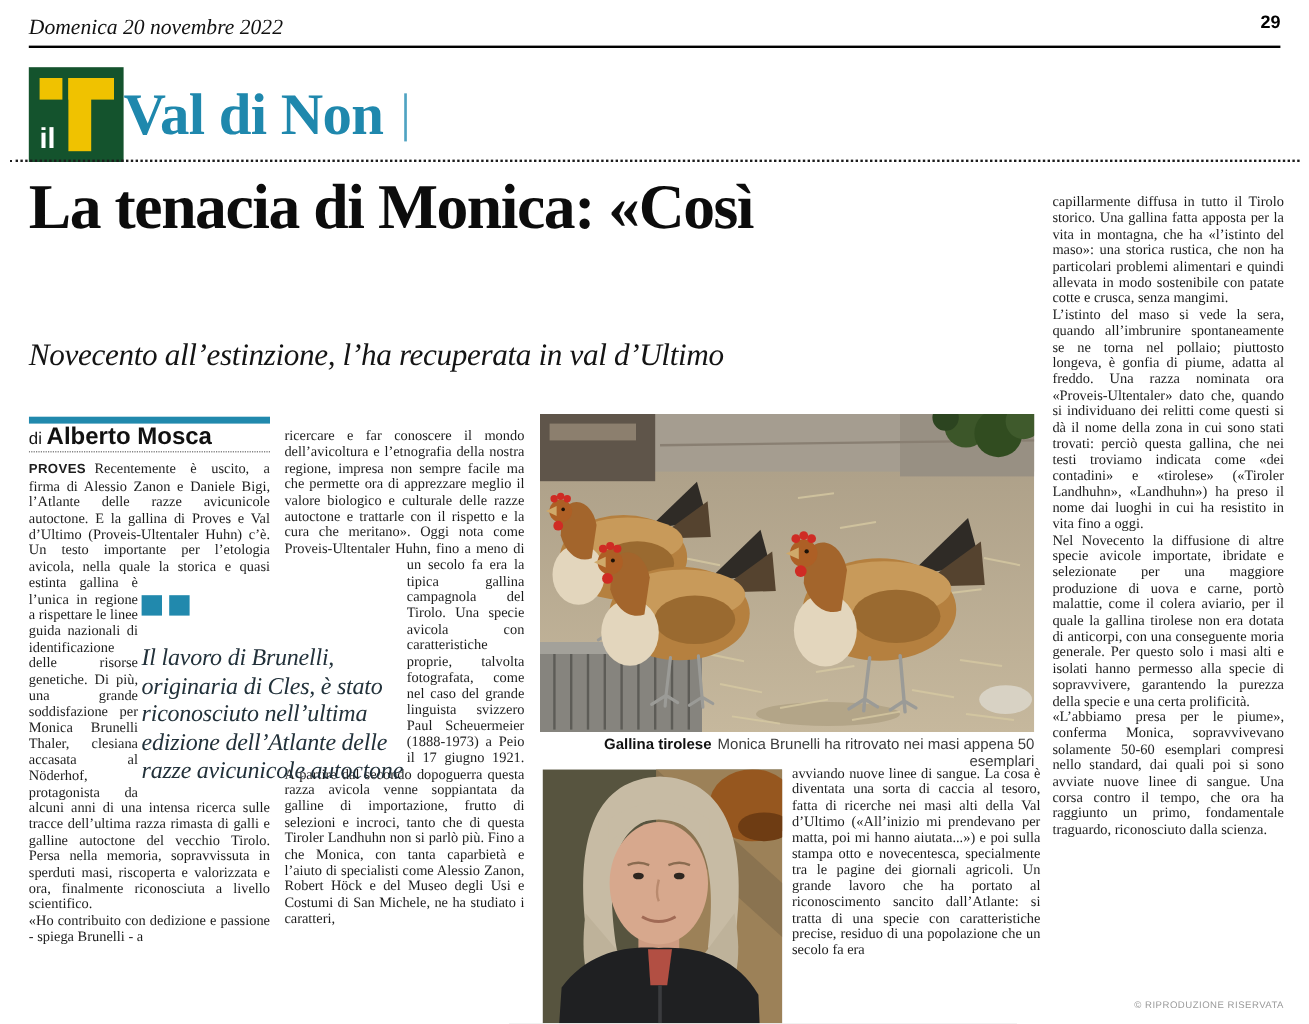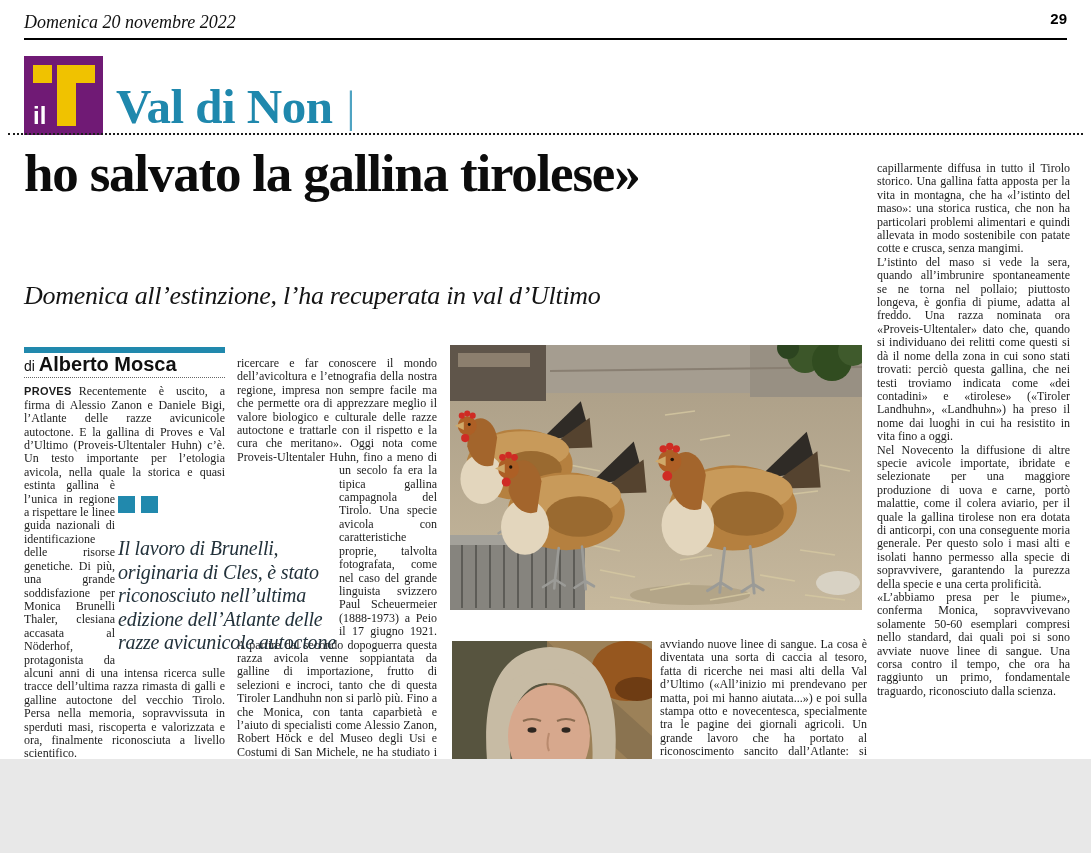--- a/index.html
+++ b/index.html
@@ -1,34 +1,34 @@
 <!DOCTYPE html>
 <html lang="it"><head>
 <meta charset="utf-8">
 <style>
   html,body{margin:0;padding:0;background:#e8e8e8;}
-  .page{position:relative;width:1091px;height:759px;background:#ffffff;overflow:hidden;
+  .page{position:relative;width:1091px;height:853px;background:#ffffff;overflow:hidden;
         font-family:"Liberation Serif",serif;color:#1b1b1b;}
 
   
   .date-row{position:absolute;left:24px;right:24px;top:8px;height:28px;}
   .date{position:absolute;left:0;top:4px;font-style:italic;font-size:18px;color:#111;}
   .pageno{position:absolute;right:0;top:2px;font-family:"Liberation Sans",sans-serif;
           font-weight:bold;font-size:15px;color:#000;}
   .rule-top{position:absolute;left:24px;right:24px;top:38px;border-top:2.5px solid #000;}
 
   
-  .logo{position:absolute;left:24px;top:56px;width:79px;height:79px;background:#701a75;}
+  .logo{position:absolute;left:24px;top:56px;width:79px;height:79px;background:#14532d;}
   .logo .y{position:absolute;background:#f0c200;}
   .logo .y1{left:9px;top:9px;width:19px;height:18px;}
   .logo .y2{left:33px;top:9px;width:38px;height:18px;}
   .logo .y3{left:33px;top:9px;width:19px;height:61px;}
   .logo .il{position:absolute;left:9px;bottom:7px;font-family:"Liberation Sans",sans-serif;
             font-weight:bold;font-size:24px;color:#ffffff;line-height:1;}
-  .section-title{position:absolute;left:116px;top:56px;height:79px;display:flex;align-items:flex-end;
+  .section-title{position:absolute;left:103px;top:56px;height:79px;display:flex;align-items:center;
             font-weight:bold;font-size:49px;letter-spacing:-0.5px;color:#1f88ad;white-space:nowrap;}
   .section-title .divider{font-weight:400;color:#4fa3c2;padding:0 14px;font-size:44px;transform:translateY(-2px);}
   .dotted-rule{position:absolute;left:8px;right:8px;top:133px;border-top:2px dotted #1c1c1c;}
 
   
   .headline{position:absolute;left:24px;top:142px;width:848px;font-weight:bold;
             font-size:53px;line-height:62px;letter-spacing:-1.2px;color:#0c0c0c;}
   .subhead{position:absolute;left:24px;top:281px;width:848px;font-style:italic;
            font-size:26px;color:#141414;letter-spacing:-0.3px;}
 
@@ -85,23 +85,23 @@
     <div class="y y3"></div>
     <div class="il">il</div>
   </div>
   <div class="section-title">
     <span>Val di Non</span>
     <span class="divider">|</span>
   </div>
   <div class="dotted-rule"></div>
 
   <div class="headline">
-    <div>ho salvato la gallina tirolese»</div>
-  </div>
-  <div class="subhead">Domenica all’estinzione, l’ha recuperata in val d’Ultimo</div>
+    <div>La tenacia di Monica: «Così</div>
+  </div>
+  <div class="subhead">Novecento all’estinzione, l’ha recuperata in val d’Ultimo</div>
 
   <div class="col col1 bodytext">
     <div class="accent-bar"></div>
     <div class="byline"><span>di </span><b>Alberto Mosca</b></div>
     <div class="byline-rule"></div>
     <div><b class="dateline">PROVES</b><span>Recentemente è uscito, a firma di Alessio Zanon e Daniele Bigi, l’Atlante delle razze avicunicole autoctone. E la gallina di Proves e Val d’Ultimo (Proveis-Ultentaler Huhn) c’è. Un testo importante per l’etologia avicola, nella quale la storica e </span><span class="cut-r"></span><span>quasi estinta gallina è l’unica in regione a rispettare le linee guida nazionali di identificazione delle risorse genetiche. Di più, una grande soddisfazione </span><span>per Monica Brunelli Thaler, clesiana accasata al Nöderhof, protagonista da alcuni anni di una intensa ricerca sulle tracce dell’ultima razza rimasta di galli e galline autoctone del vecchio Tirolo. Persa nella memoria, sopravvissuta in sperduti masi, riscoperta e valorizzata e ora, finalmente riconosciuta a livello scientifico.</span><span class="para">«Ho contribuito con dedizione e passione - spiega Brunelli - a</span></div>
   </div>
 
   <div class="col col2 bodytext">
     <div><span>ricercare e far conoscere il mondo dell’avicoltura e l’etnografia della nostra regione, impresa non sempre facile ma che permette ora di apprezzare meglio il valore biologico e culturale delle razze autoctone e trattarle con il rispetto e la cura che meritano». Oggi nota come Proveis-Ultentaler Huhn, fino a meno di un secolo fa era la </span><span class="cut-l"></span><span>tipica gallina campagnola del Tirolo. Una specie avicola con caratteristiche proprie, talvolta fotografata, come nel caso del grande linguista svizzero Paul </span><span>Scheuermeier (1888-1973) a Peio il 17 giugno 1921. A partire dal secondo dopoguerra questa razza avicola venne soppiantata da galline di importazione, frutto di selezioni e incroci, tanto che di questa Tiroler Landhuhn non si parlò più. Fino a che Monica, con tanta caparbietà e l’aiuto di specialisti come Alessio Zanon, Robert Höck e del Museo degli Usi e Costumi di San Michele, ne ha studiato i caratteri,</span></div>
@@ -182,20 +182,23 @@
         <line x1="96" y1="200" x2="96" y2="263"></line>
           <line x1="110" y1="200" x2="110" y2="263"></line>
         <line x1="124" y1="200" x2="124" y2="263"></line>
       </g>
       <use href="#hen" transform="translate(5,55) scale(0.68)"></use>
       <use href="#hen" transform="translate(45,95) scale(0.75)"></use>
       <use href="#hen" transform="translate(205,85) scale(0.82)"></use>
     </svg>
   </div>
 
+  <div class="caption">
+    <b>Gallina tirolese</b><span class="rest">Monica Brunelli ha ritrovato nei masi appena 50 esemplari</span>
+  </div>
 
   <div class="photo-portrait">
     <svg width="200" height="212" viewBox="0 0 200 212">
       <rect x="0" y="0" width="200" height="212" fill="#57543f"></rect>
       <rect x="95" y="0" width="105" height="212" fill="#9c8158"></rect>
       <polygon points="95,0 200,95 200,140 95,45" fill="#8a7350"></polygon>
       <ellipse cx="175" cy="30" rx="36" ry="30" fill="#96571f"></ellipse>
       <ellipse cx="185" cy="48" rx="22" ry="12" fill="#6e3c13"></ellipse>
       <path d="M98,6 C45,8 28,55 36,130 C40,165 58,175 62,150 C52,85 60,45 98,40 C136,45 146,85 138,148 C142,174 158,166 162,130 C170,55 151,8 98,6 Z" fill="#c7bba4"></path>
       <path d="M36,120 C30,165 40,190 55,200 L70,160 Z" fill="#beb29a"></path>

